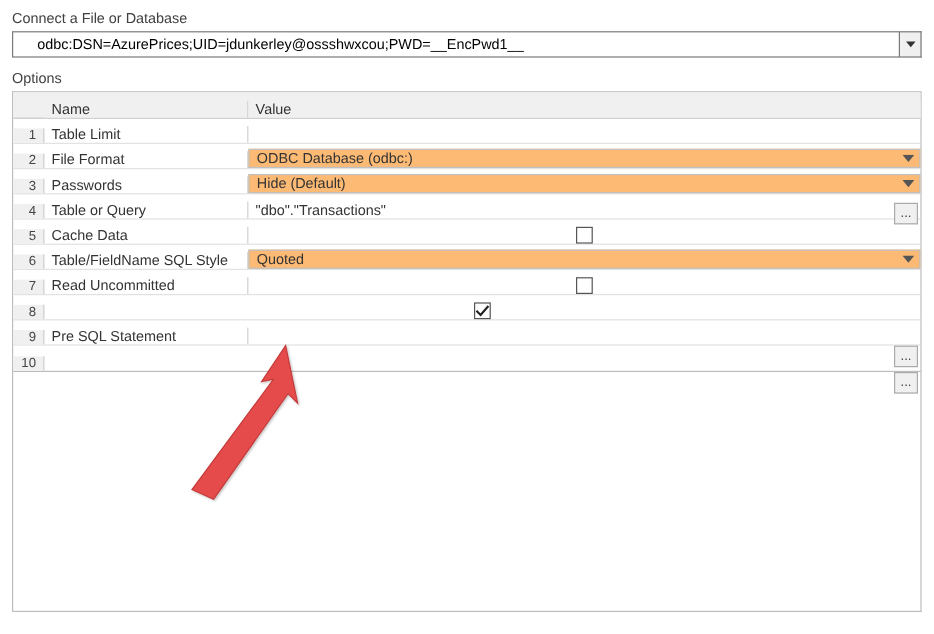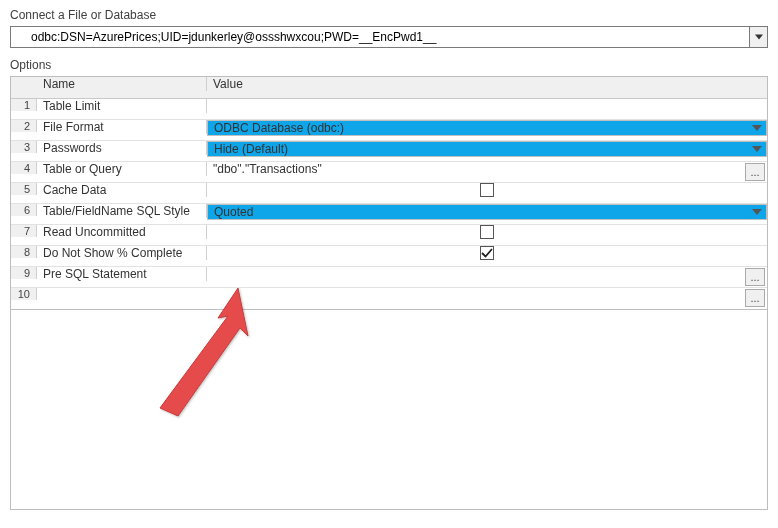--- a/index.html
+++ b/index.html
@@ -40,21 +40,21 @@
     justify-content: center;
     cursor: pointer;
   }
   .conn-dd svg { width: 8px; height: 6px; }
   .grid {
     border: 1px solid #bdbdbd;
     border-top: 1px solid #bdbdbd;
   }
   .row {
     display: flex;
-    align-items: flex-start;
+    align-items: flex-end;
     height: 21px;
     border-bottom: 1px solid #e2e2e2;
   }
   .row:last-child { border-bottom: none; }
   .cell-num {
     width: 26px;
     background: #f0f0f0;
     display: flex;
     align-items: center;
     justify-content: flex-end;
@@ -85,21 +85,21 @@
     border-bottom: 1px solid #c9c9c9;
     height: 22px;
   }
   .hdr .cell-num { background: #f0f0f0; }
   .hdr .cell-name, .hdr .cell-value { background: #f0f0f0; }
   .value-dd {
     flex: 1;
     display: flex;
     align-items: center;
     height: 100%;
-    background: #0ea5e9;
+    background: #fdba74;
     border: 1px solid #c0c0c0;
     margin: 0 0 0 -6px;
     padding: 0 20px 0 6px;
     position: relative;
     cursor: pointer;
     font-size: 12px;
   }
   .value-dd .dd-caret {
     position: absolute;
     right: 4px;
@@ -260,21 +260,20 @@
         <div class="cell-num">7</div>
         <div class="cell-name">Read Uncommitted</div>
         <div class="cell-value">
           <div class="chk-wrap">
             <div class="chk"></div>
           </div>
         </div>
       </div>
       <div class="row">
         <div class="cell-num">8</div>
-        <div class="cell-name">Do Not Show % Complete</div>
         <div class="cell-value">
           <div class="chk-wrap">
             <div class="chk checked">
               <svg viewBox="0 0 12 12">
                 <path d="M1 6 L4.5 9.5 L11 2" stroke="#222" stroke-width="1.8" fill="none"></path>
               </svg>
             </div>
           </div>
         </div>
       </div>

